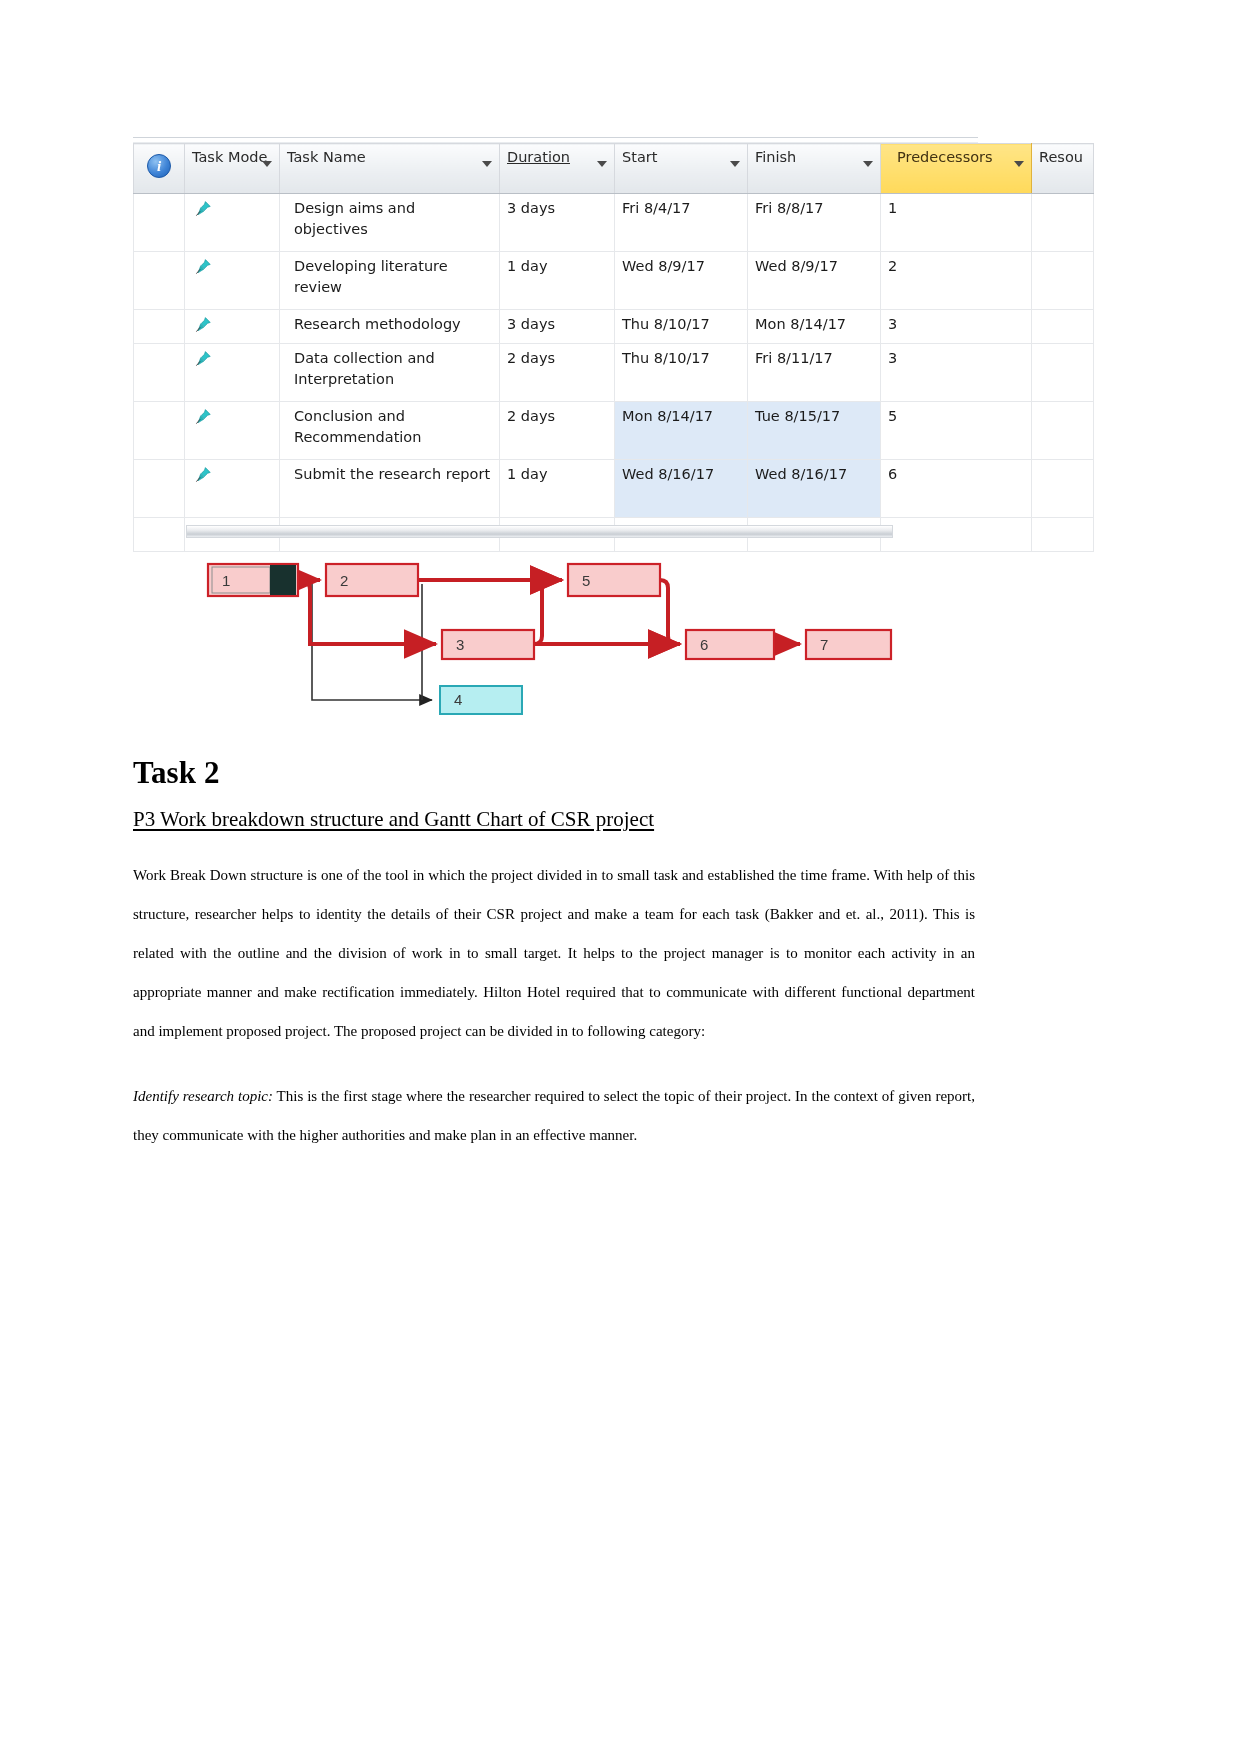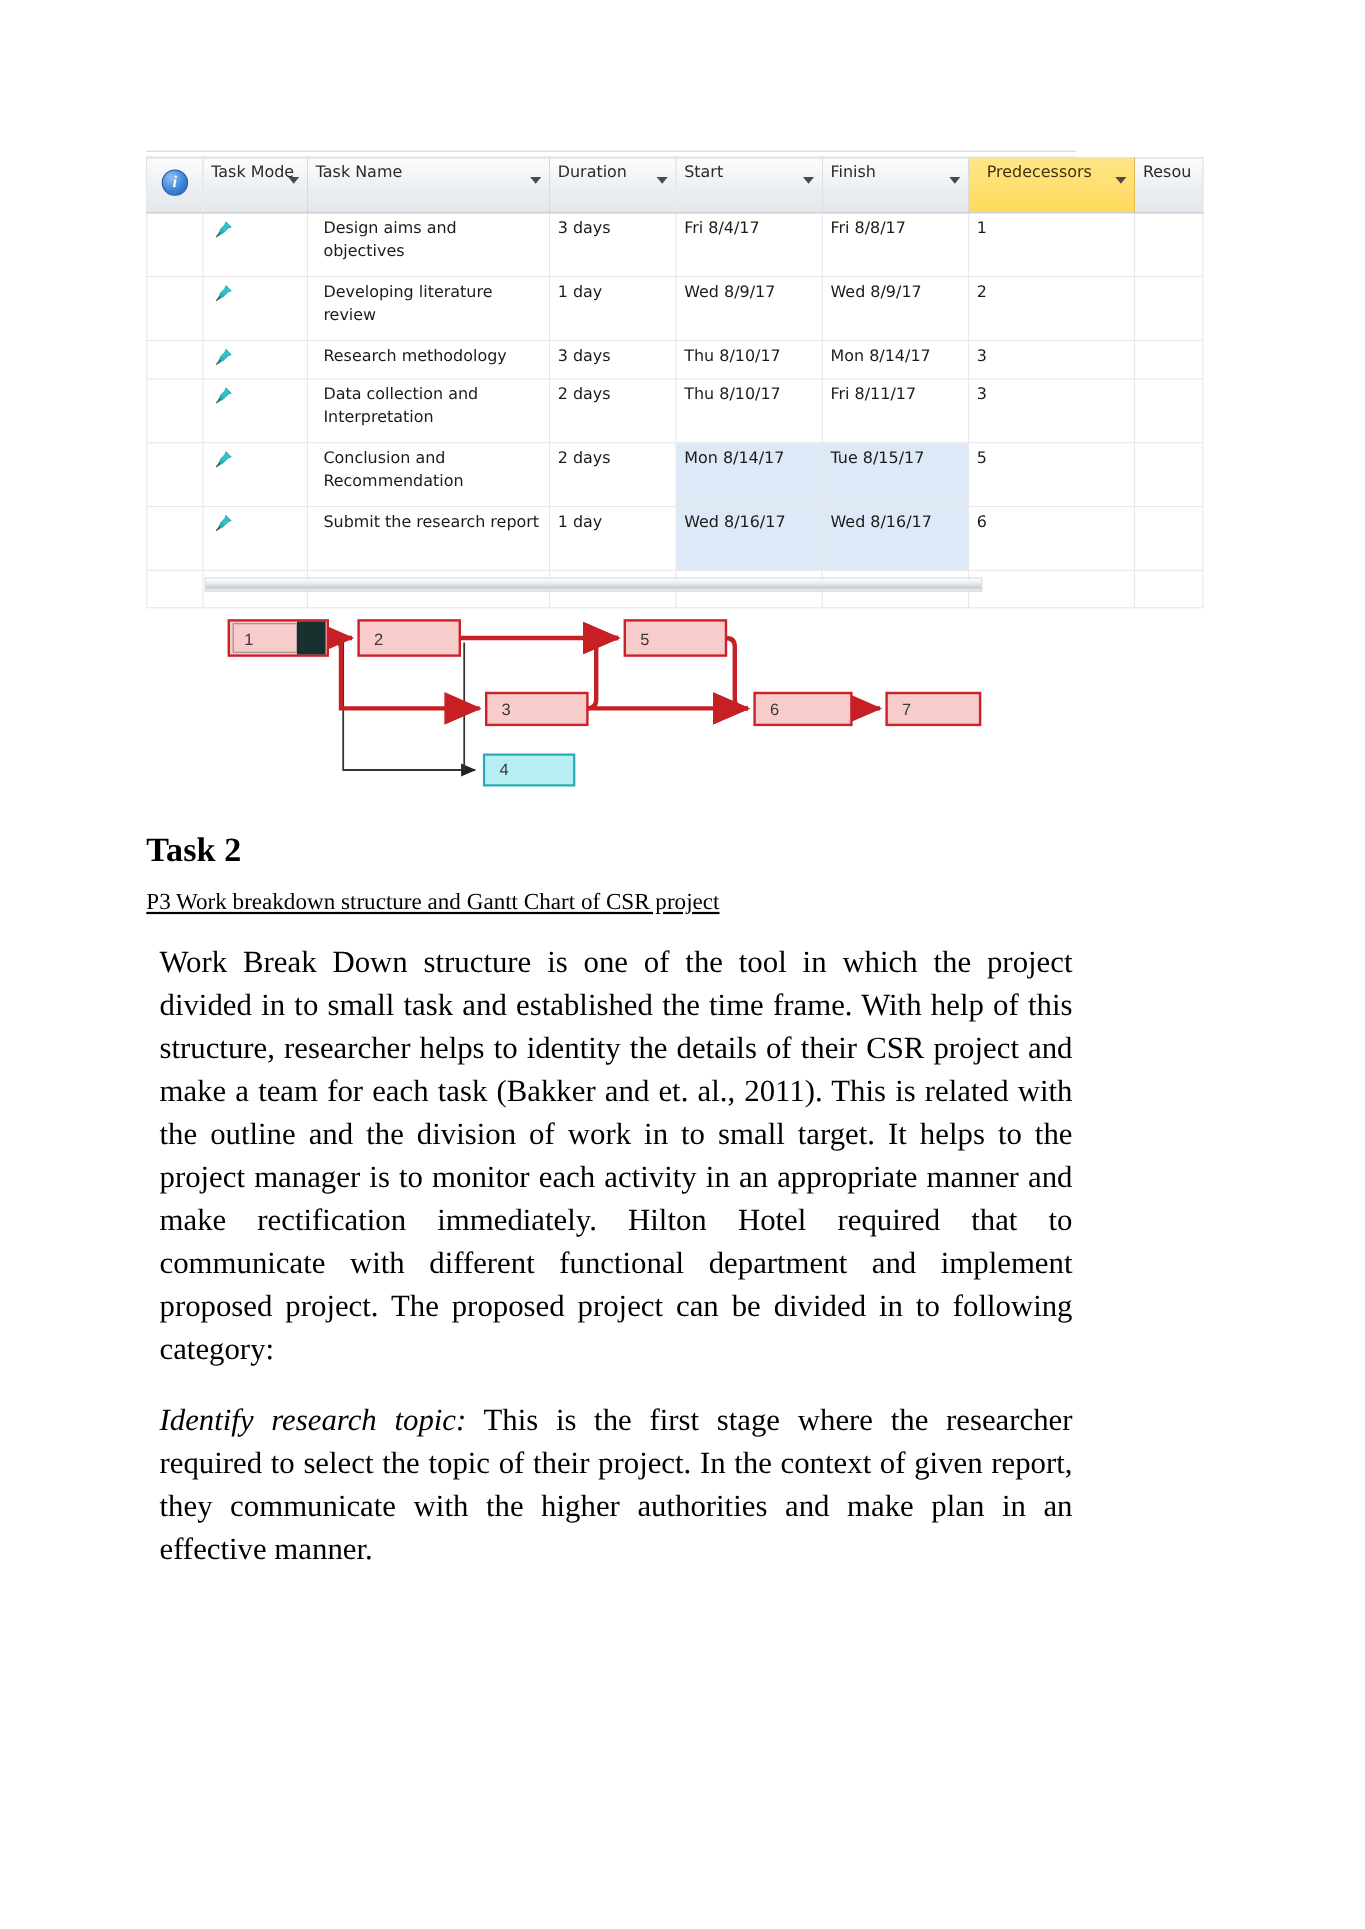--- a/index.html
+++ b/index.html
@@ -60,21 +60,21 @@
   .info-circle{
     display:inline-block;width:22px;height:22px;border-radius:50%;
     background:radial-gradient(circle at 35% 30%,#8fc2f2 0%,#3f84d6 55%,#1b5fb5 100%);
     color:#fff;font-style:italic;font-weight:bold;font-size:15px;
     line-height:22px;text-align:center;margin-top:10px;
     font-family:"Liberation Serif",serif;
     border:1px solid #1e5aa8;
   }
   .c-mode{width:80px;}
   .c-name{width:205px;}
-  .c-dur{width:100px;}
+  .c-dur{width:100px;text-decoration:underline;}
   .c-start{width:118px;}
   .c-fin{width:118px;}
   .c-pred{width:127px;}
   .c-res{width:47px;}
 
   .msp-table tbody td{
     font-size:14.5px;
     color:#1b1b1b;
     height:24px;
     padding:4px 7px 5px 7px;
@@ -106,24 +106,24 @@
     font-size:31px;font-weight:bold;margin:0 0 4px 0;
     font-family:"Liberation Serif","DejaVu Serif",serif;
     letter-spacing:.1px;
   }
   .subhead{
     font-size:21px;margin:16px 0 24px 0;
     text-decoration:underline;
     text-underline-offset:3px;
   }
   p.body{
-    font-size:28px;
+    font-size:15px;
     line-height:39px;
     text-align:justify;
-    margin:0 0 26px 12px;
+    margin:0 0 26px 0;
   }
   p.body.lastp{margin-bottom:0;}
   .it{font-style:italic;}
 </style>
 </head>
 <body>
 
 <div class="page">
 
   <div class="msp">

